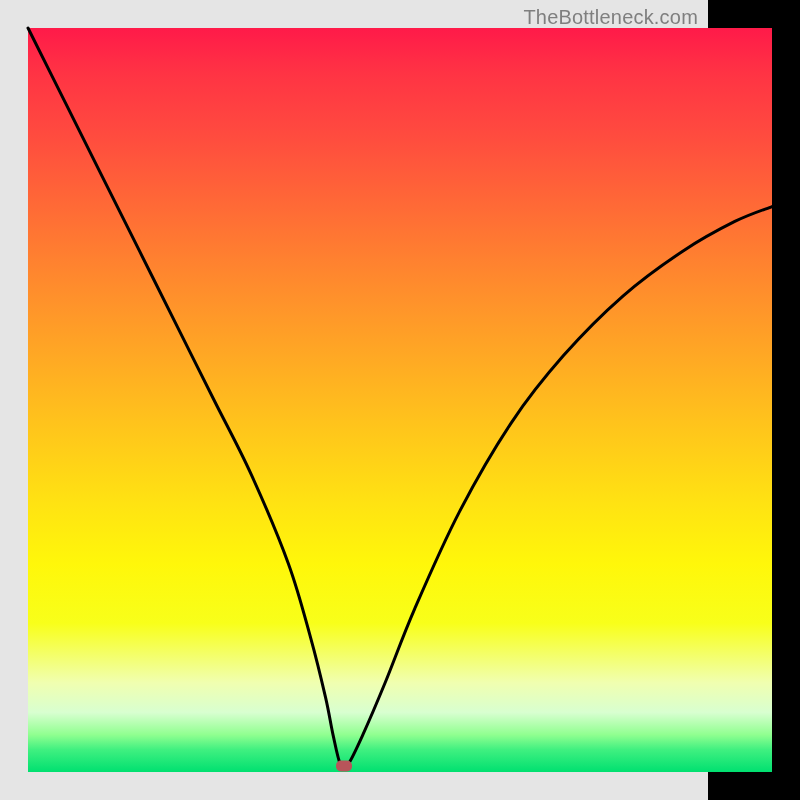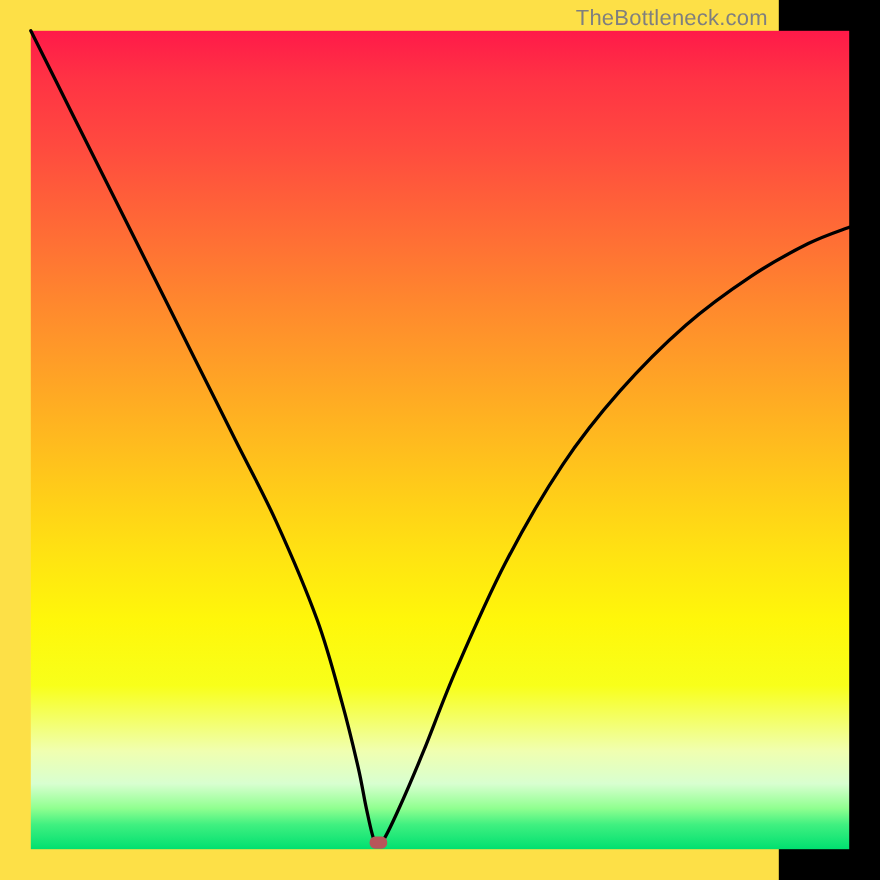--- a/index.html
+++ b/index.html
@@ -10,21 +10,21 @@
     background: #000;
     overflow: hidden;
     font-family: Arial, Helvetica, sans-serif;
   }
   .frame {
     position: absolute;
     left: 0;
     top: 0;
     width: 708px;
     height: 800px;
-    background: #fde047;
+    background: #e5e5e5;
   }
   .plot-area {
     position: absolute;
     left: 28px;
     top: 28px;
     width: 744px;
     height: 744px;
     background: linear-gradient(to bottom,
       #ff1a49 0%,
       #ff3344 6%,

